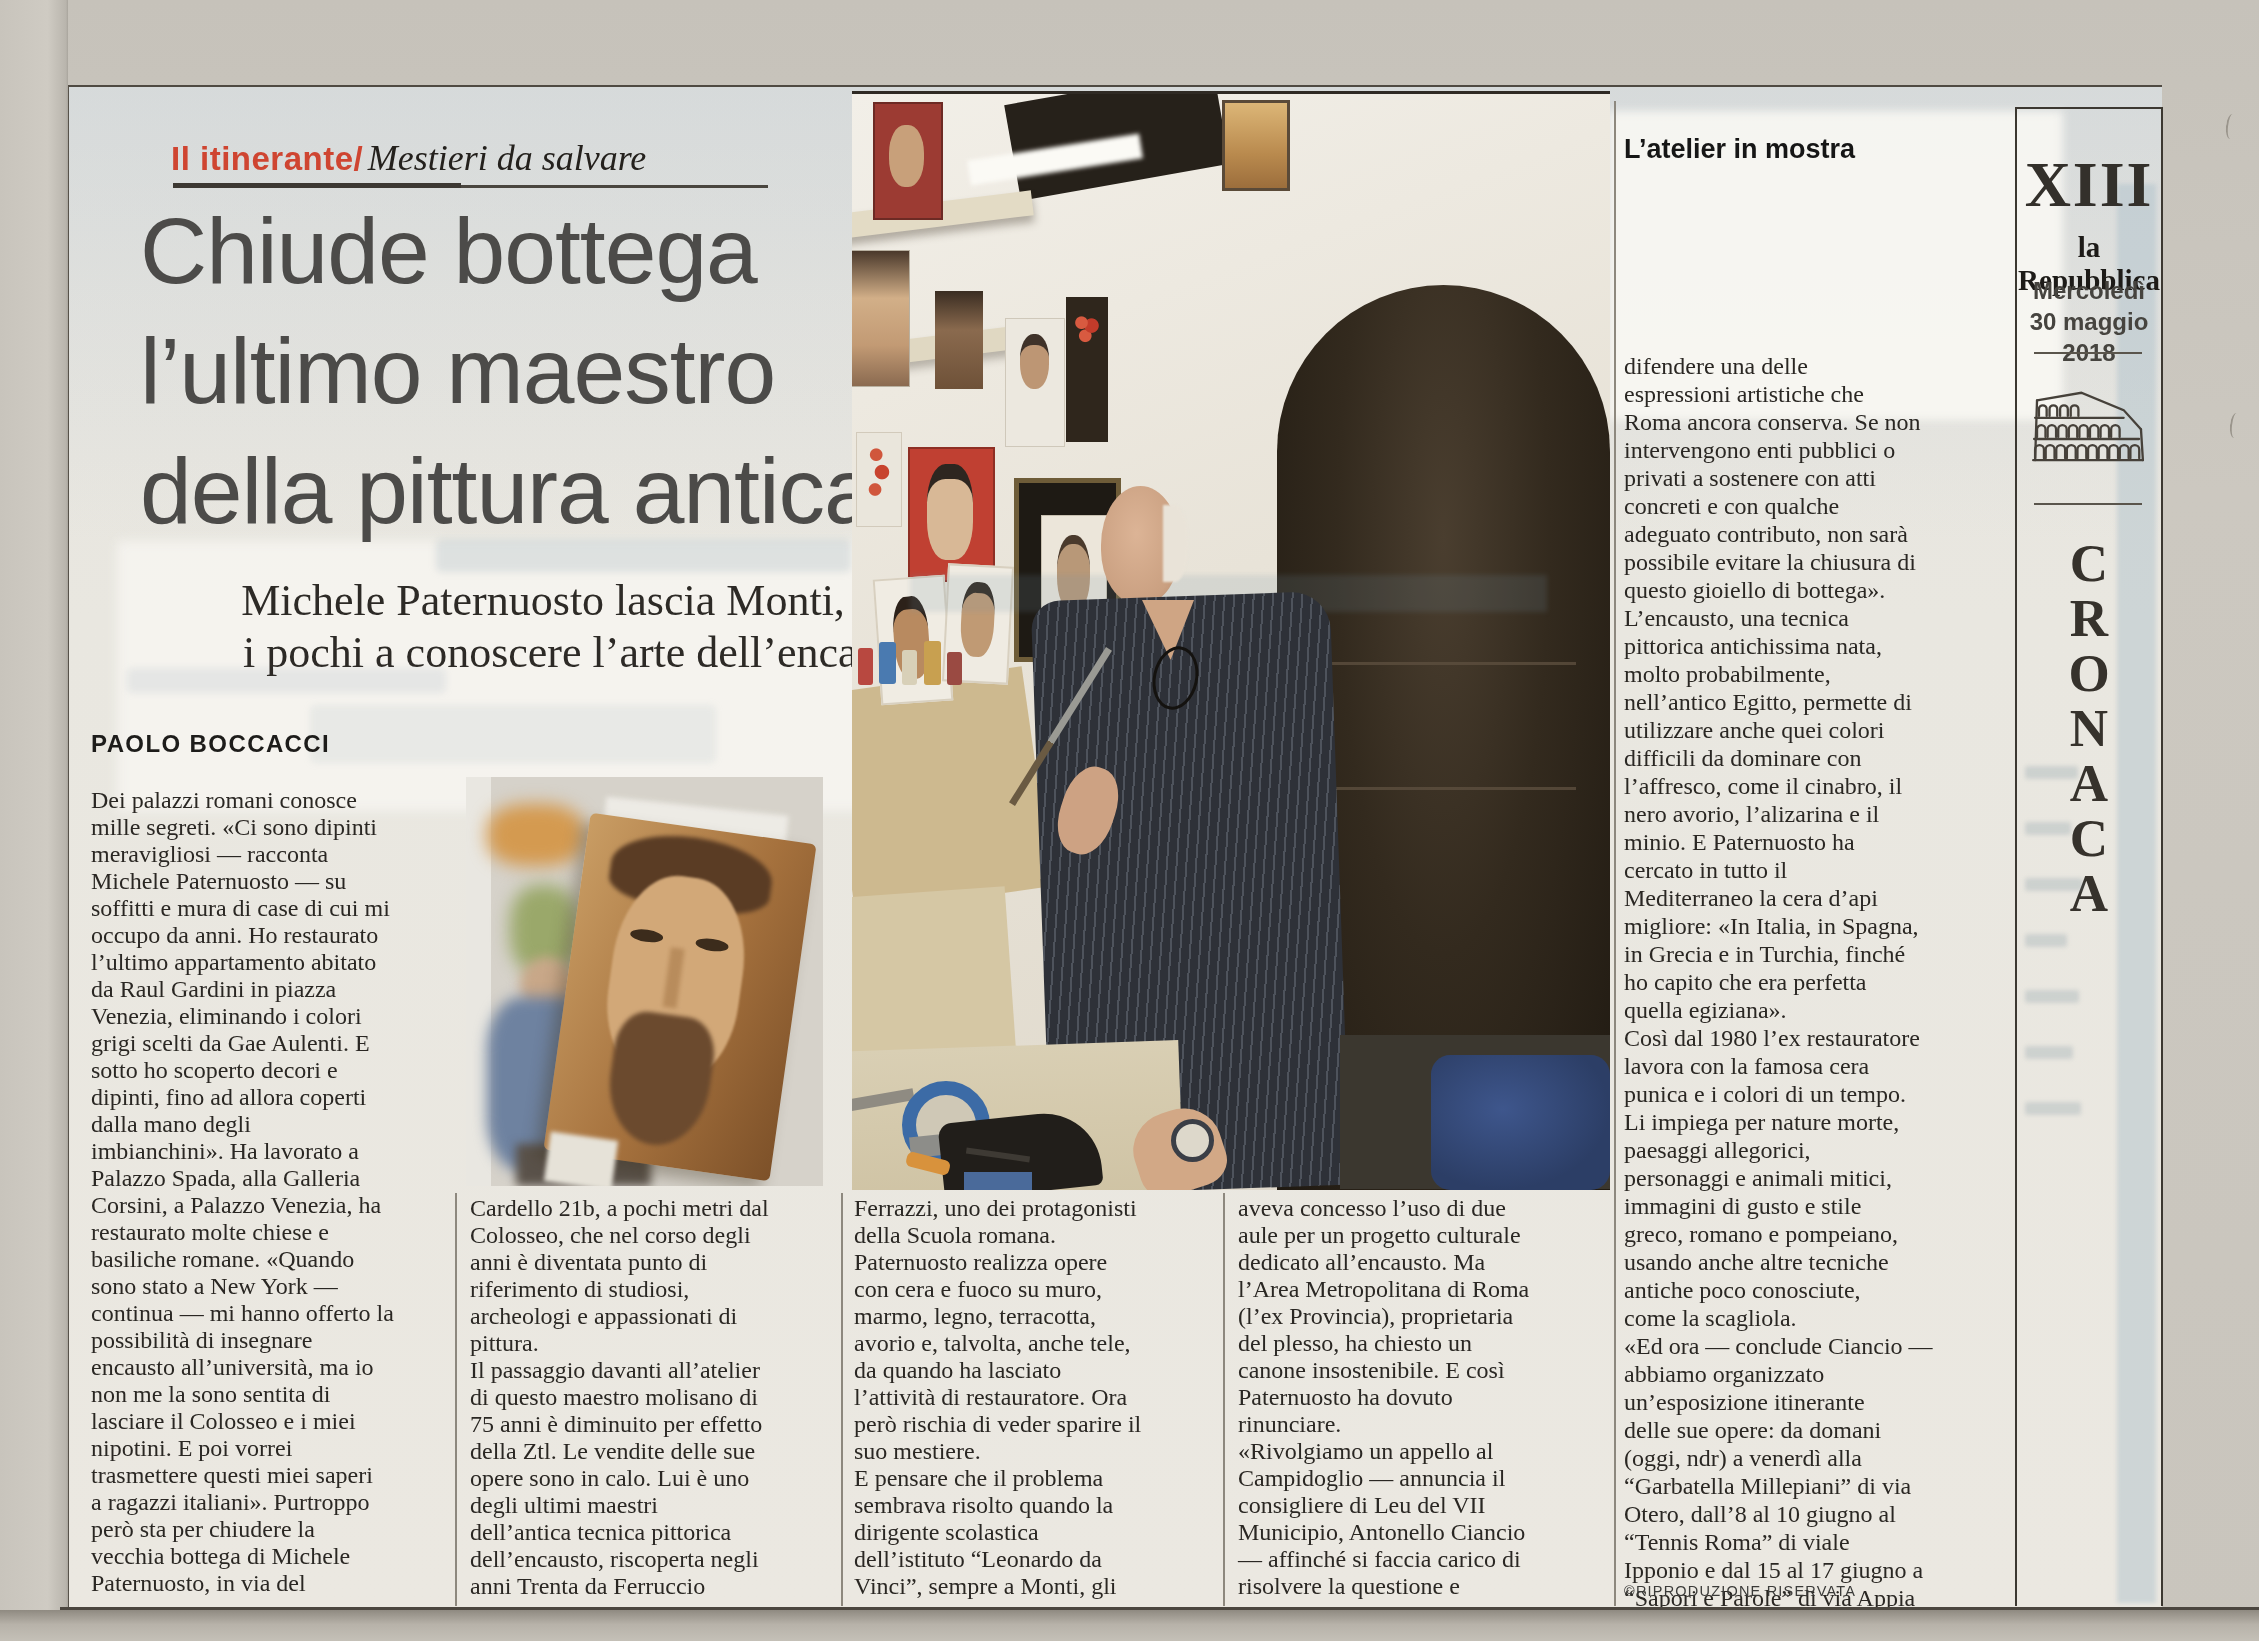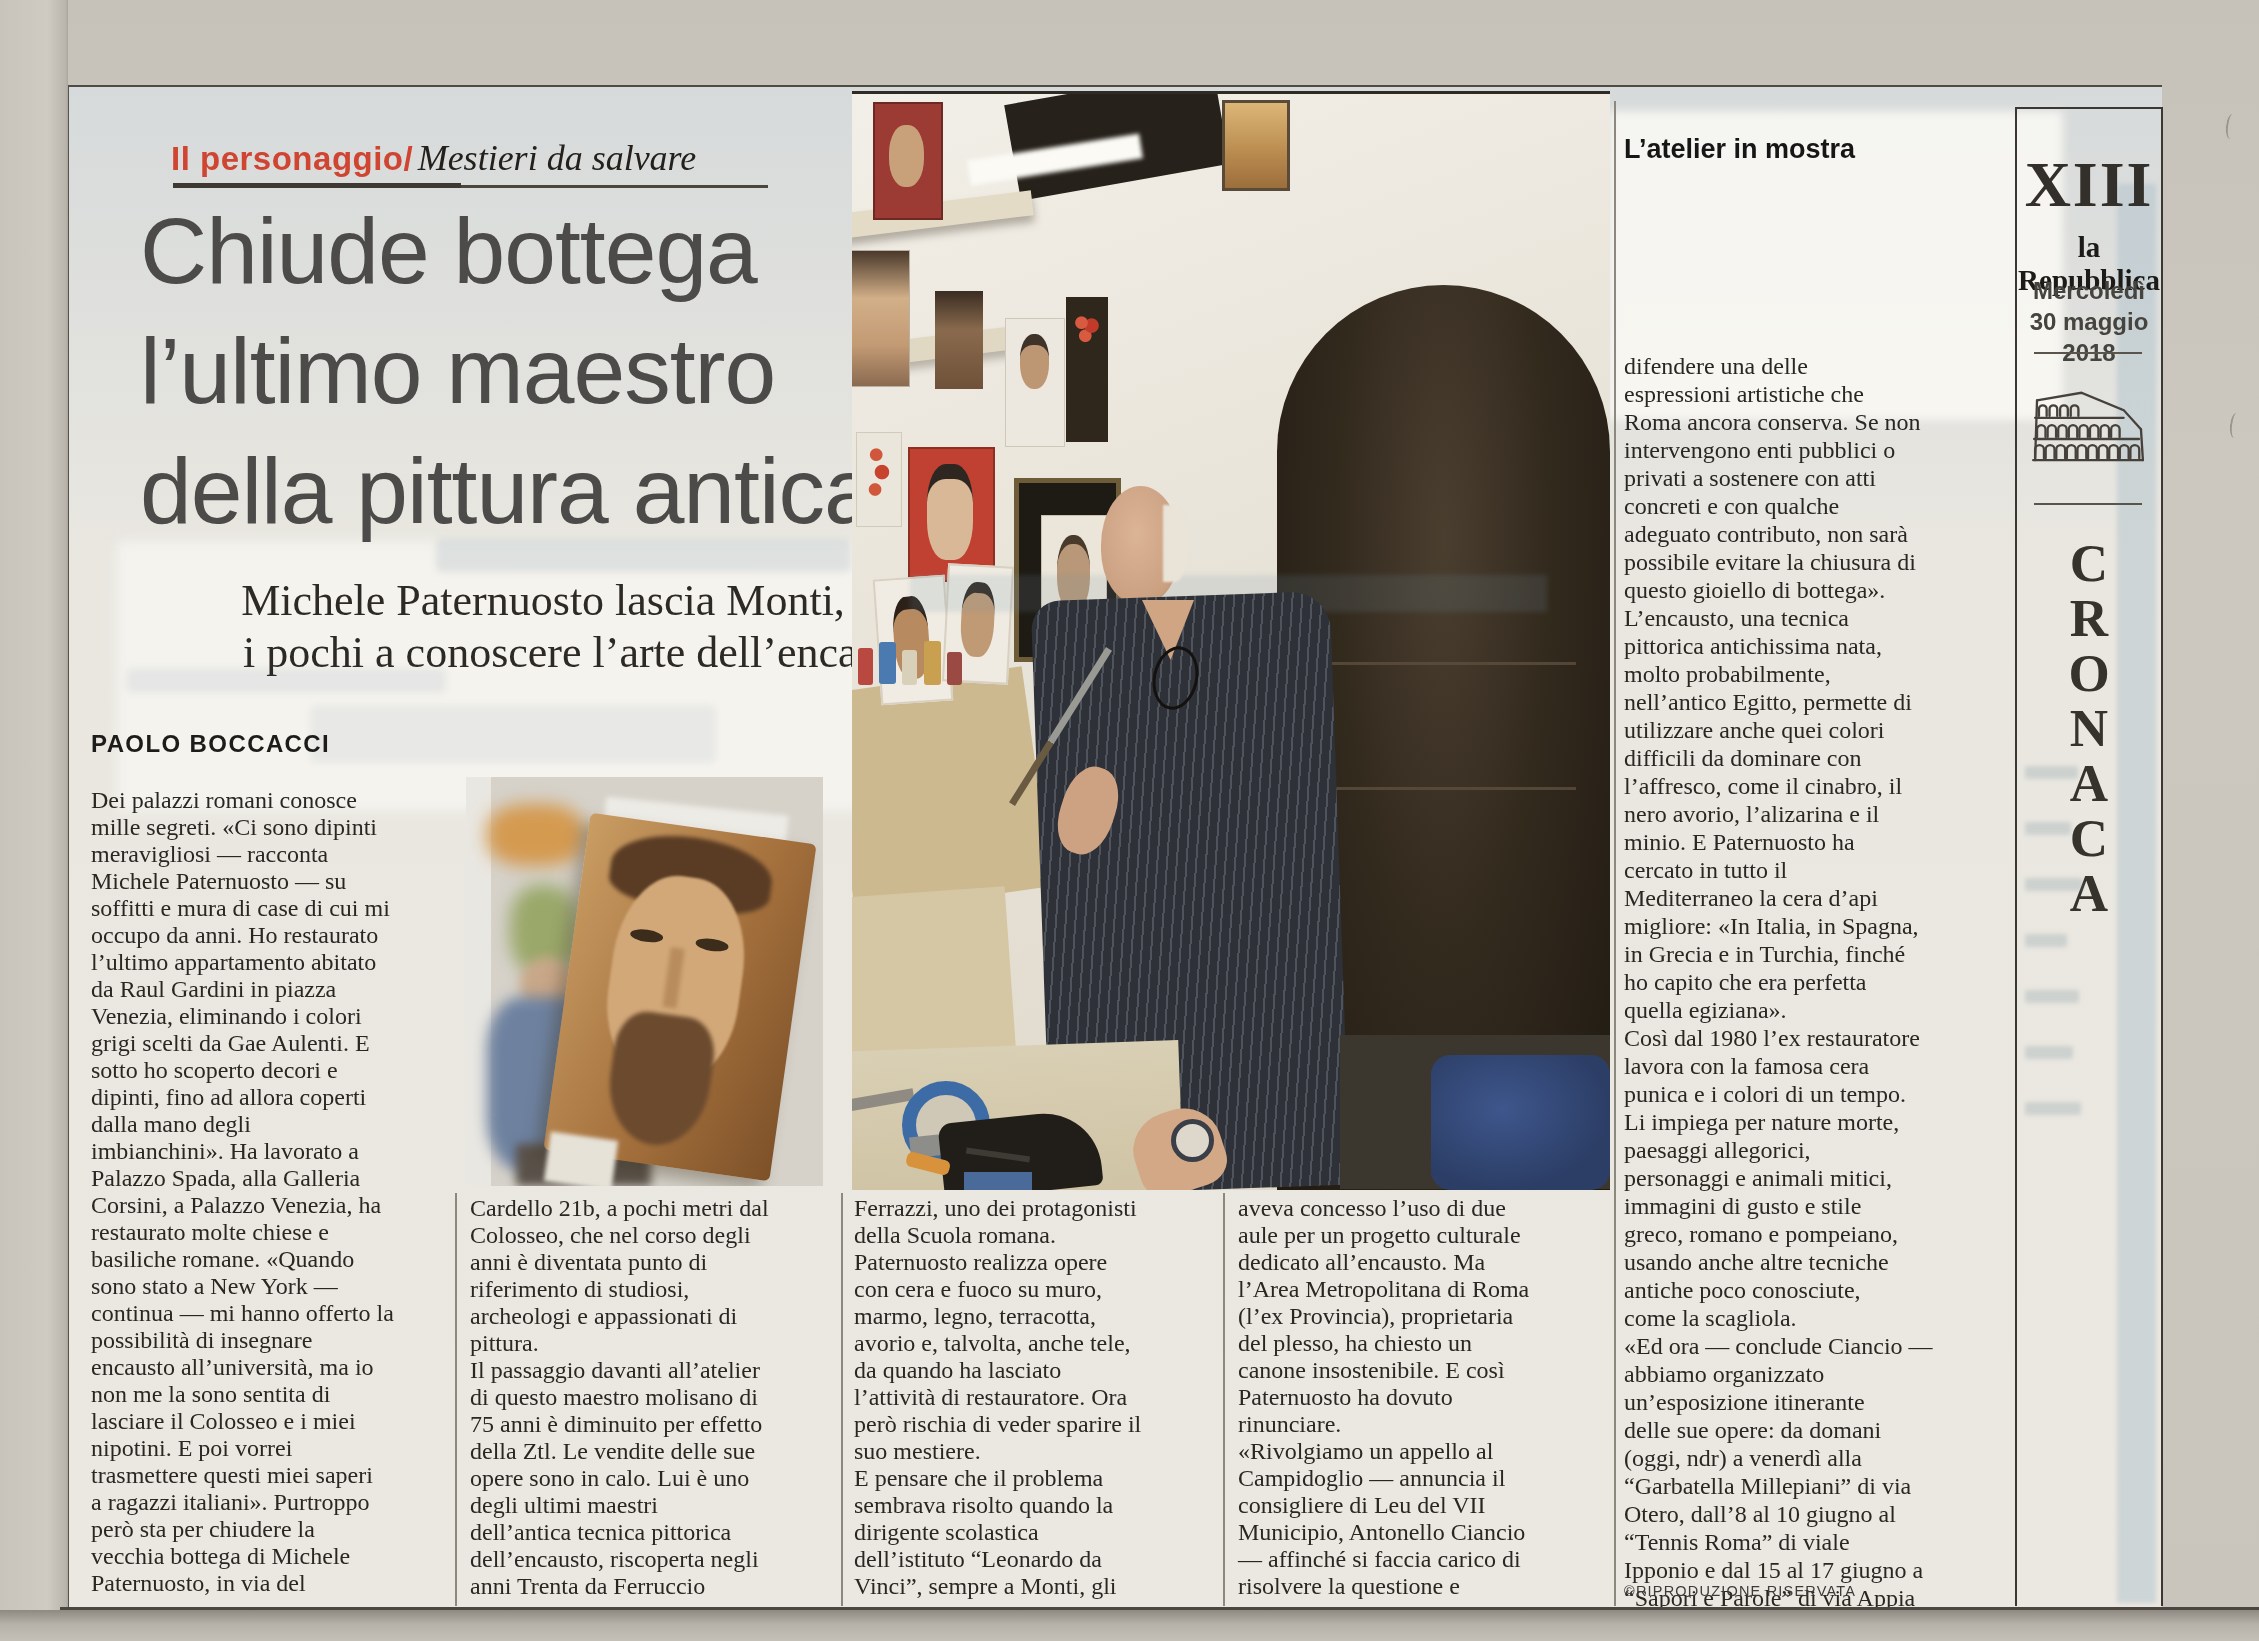--- a/index.html
+++ b/index.html
@@ -144,21 +144,21 @@
     <div class="abs tint-top"></div>
     <div class="abs white-patch-a"></div>
     <div class="abs white-patch-b"></div>
     <div class="abs blue-strip-right"></div>
     <div class="abs ghost g1"></div>
     <div class="abs ghost g2"></div>
     <div class="abs ghost g3"></div>
     <div class="abs ghost g4"></div>
 
     <div class="abs kicker">
-      <span class="red">Il personaggio/</span>
+      <span class="red">Il itinerante/</span>
       <span class="it">Mestieri da salvare</span>
     </div>
     <div class="abs krule1"></div>
     <div class="abs krule2"></div>
 
     <h1 class="abs headline" style="margin:0;">Chiude bottega
 l’ultimo maestro
 della pittura antica</h1>
     <div class="abs subhead">Michele Paternuosto lascia Monti, è tra
 i pochi a conoscere l’arte dell’encausto</div>

